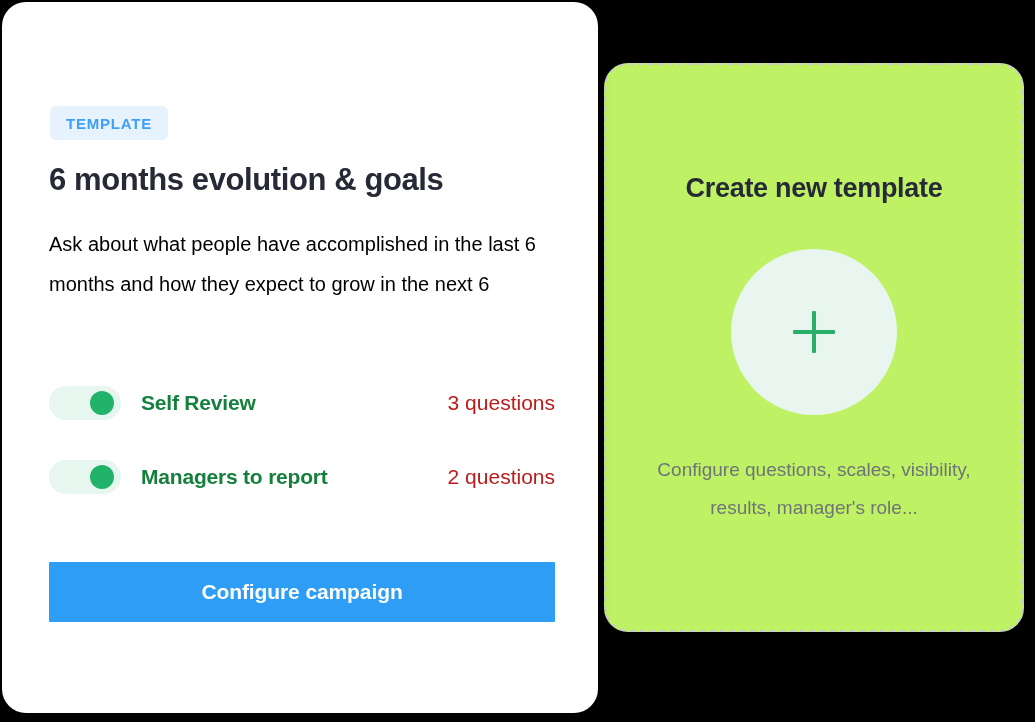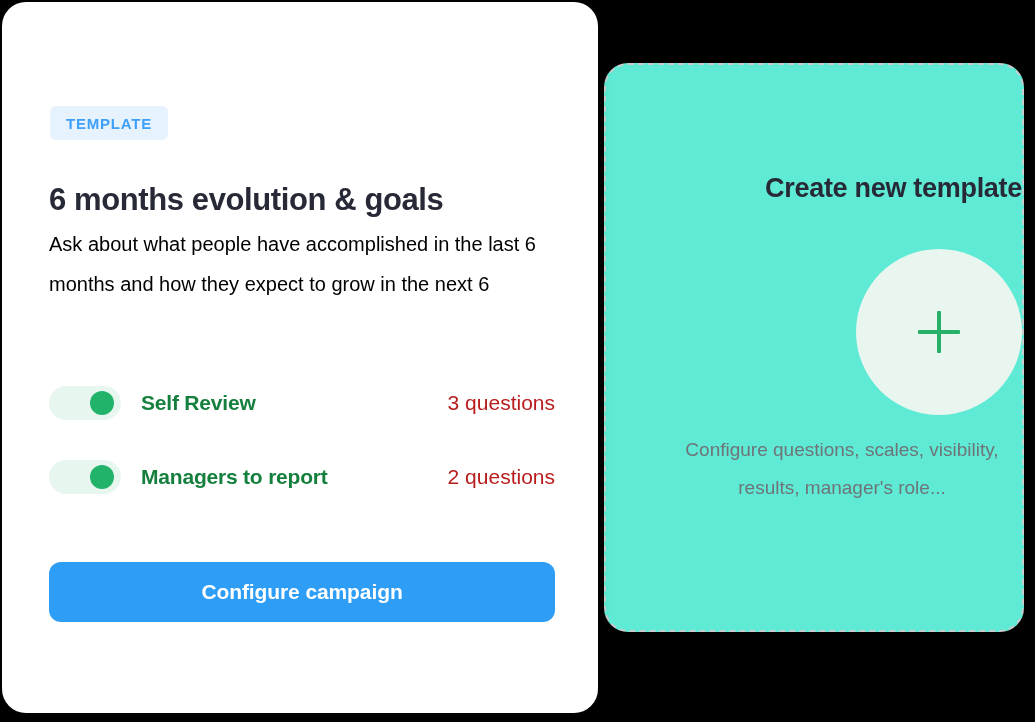--- a/index.html
+++ b/index.html
@@ -24,26 +24,26 @@
   }
 
   
   .create-card {
     position: absolute;
     left: 604px;
     top: 63px;
     width: 420px;
     height: 569px;
     box-sizing: border-box;
-    background: #5eead4;
+    background: #bef264;
     border: 2px dashed #c9ccce;
     border-radius: 24px;
     display: flex;
     flex-direction: column;
-    align-items: flex-end;
+    align-items: center;
   }
   .create-title {
     margin-top: 110px;
     font-size: 27px;
     font-weight: bold;
     color: #272a36;
     letter-spacing: -0.3px;
     line-height: 1;
   }
   .plus-circle {
@@ -74,21 +74,21 @@
     width: 42px;
     height: 4px;
   }
   .plus-glyph::after {
     top: 0;
     left: 19px;
     width: 4px;
     height: 42px;
   }
   .create-caption {
-    margin-top: 16px;
+    margin-top: 36px;
     width: 360px;
     text-align: center;
     font-size: 19px;
     line-height: 38px;
     color: #6f7478;
   }
 
   
   .template-card {
     position: absolute;
@@ -120,21 +120,20 @@
 
   .tpl-title {
     position: absolute;
     left: 47px;
     top: 159px;
     font-size: 31px;
     font-weight: bold;
     color: #272a36;
     letter-spacing: -0.4px;
     line-height: 1.2;
-    margin-top: 20px;
   }
 
   .tpl-desc {
     position: absolute;
     left: 47px;
     top: 222px;
     width: 510px;
     font-size: 20px;
     line-height: 40px;
     color: #000000;
@@ -182,21 +181,21 @@
     color: #b91c1c;
   }
 
   .cta-button {
     position: absolute;
     left: 47px;
     top: 560px;
     width: 506px;
     height: 60px;
     border: none;
-    border-radius: 12px;
+    border-radius: 1px;
     background: #2e9df5;
     color: #ffffff;
     font-family: "Liberation Sans", sans-serif;
     font-size: 21px;
     font-weight: bold;
     letter-spacing: -0.1px;
     cursor: pointer;
   }
 </style>
 </head>

